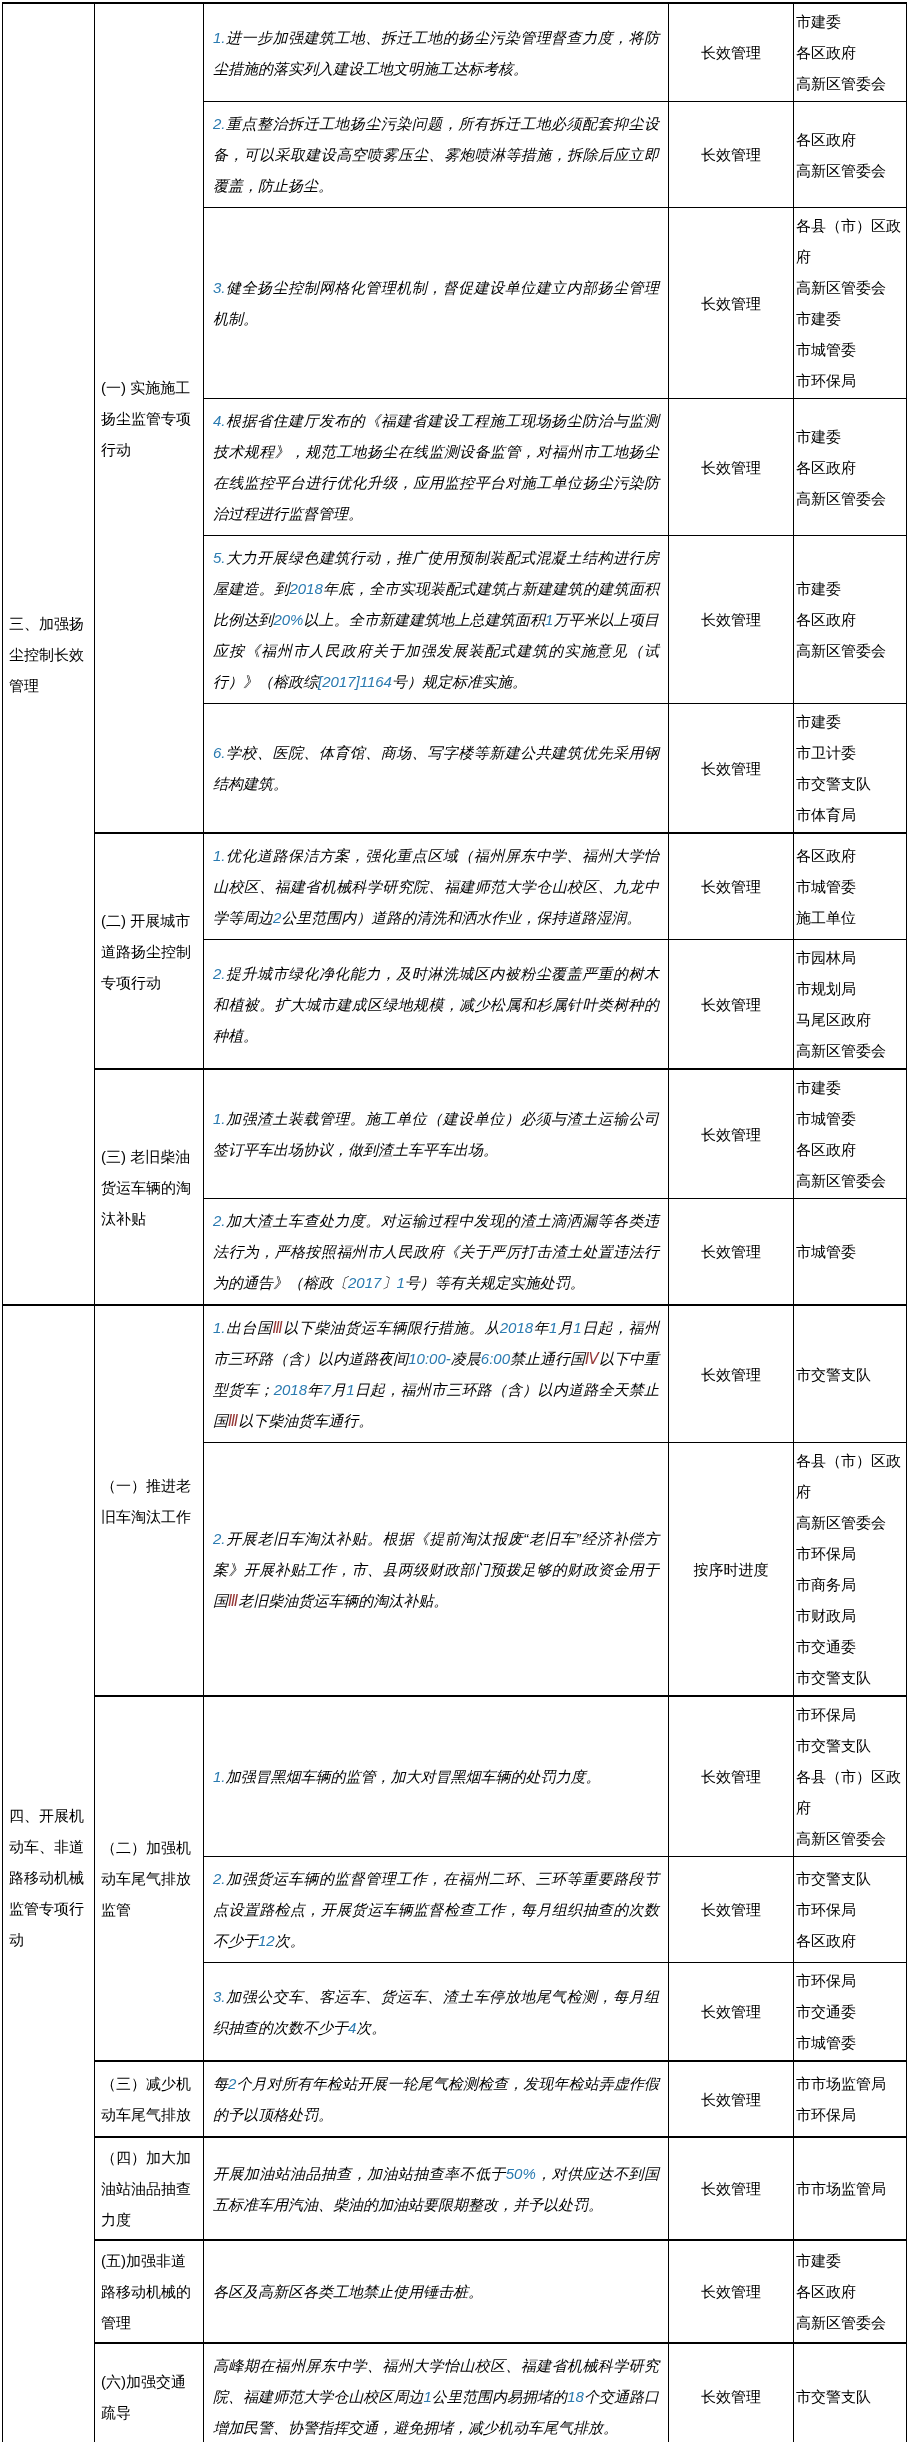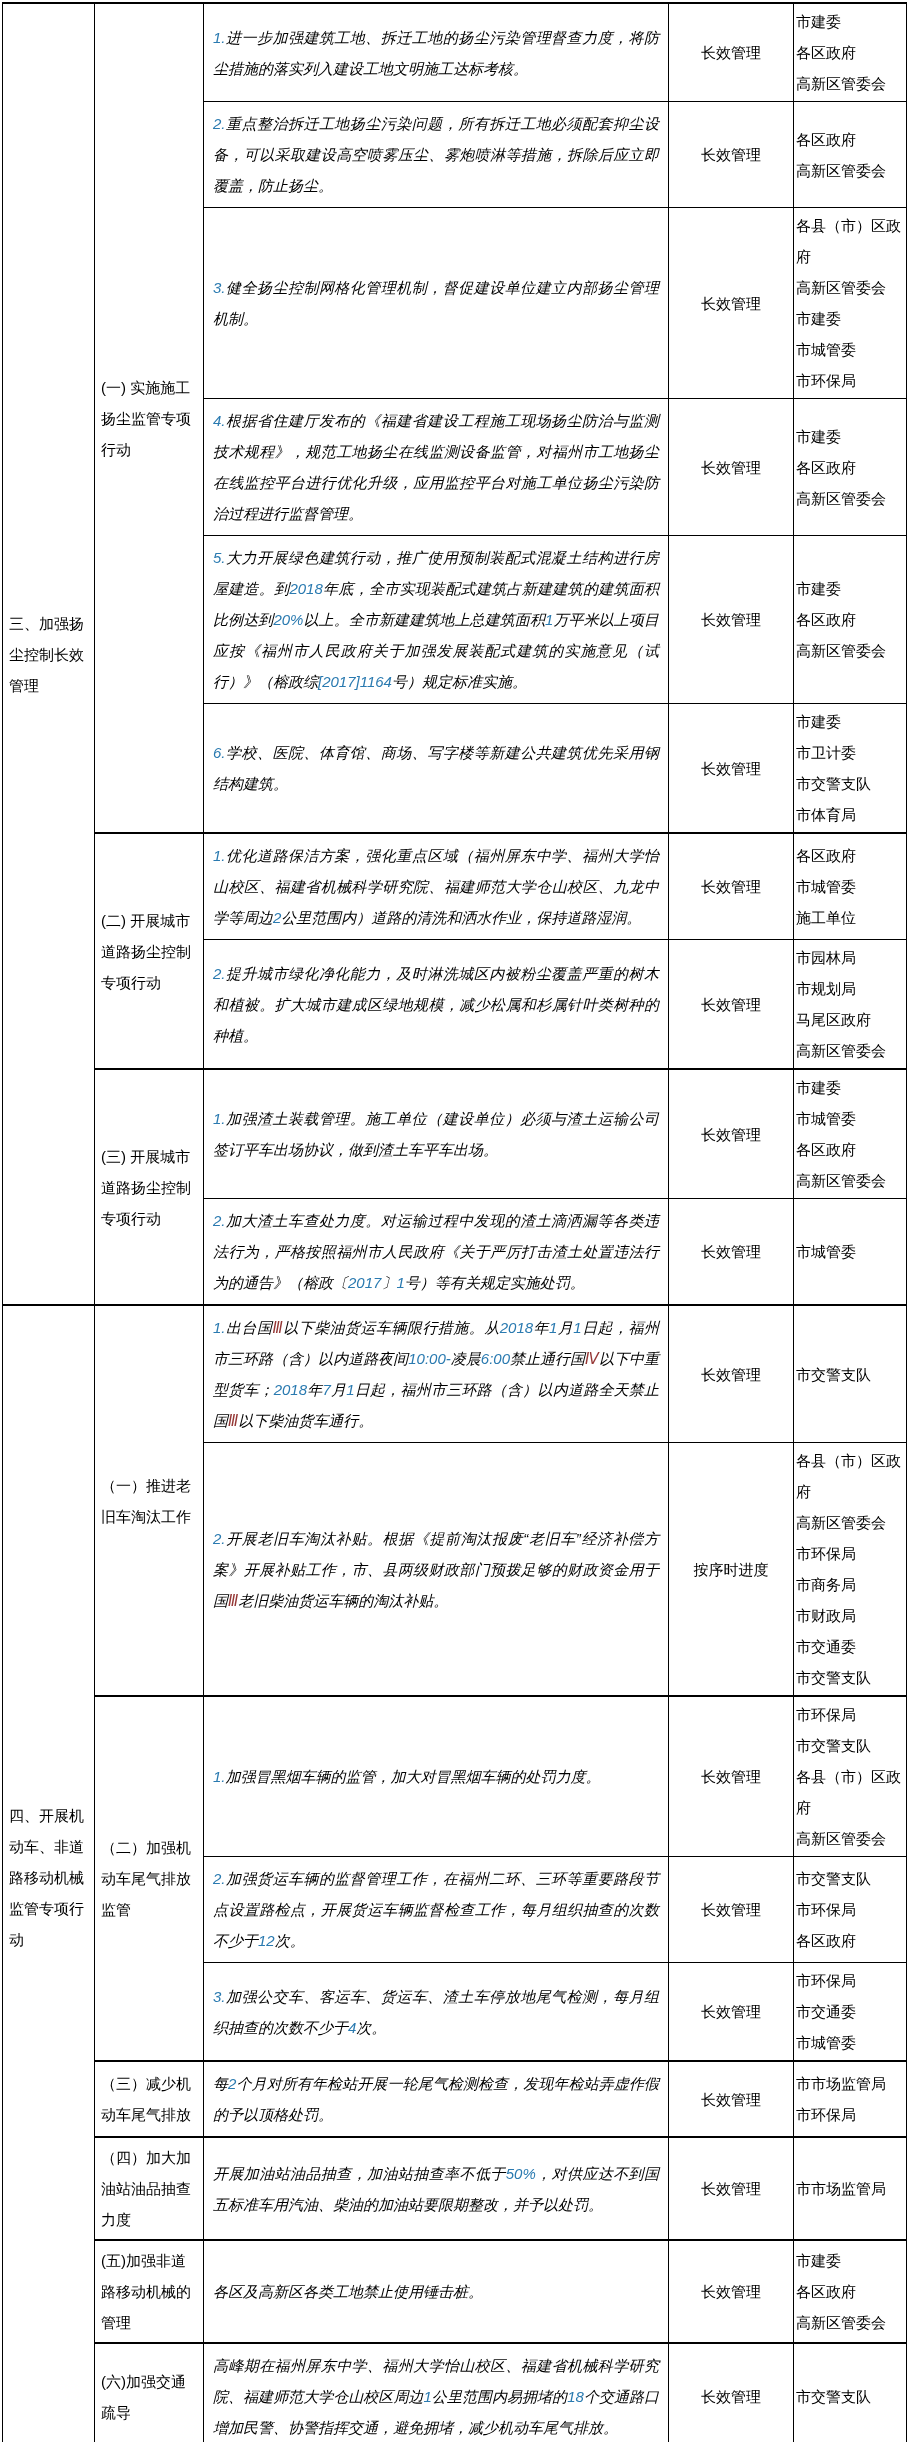--- a/index.html
+++ b/index.html
@@ -113,21 +113,21 @@
           <td class="task"><span class="num">2.</span>提升城市绿化净化能力，及时淋洗城区内被粉尘覆盖严重的树木和植被。扩大城市建成区绿地规模，减少松属和杉属针叶类树种的种植。</td>
           <td class="timeline">长效管理</td>
           <td class="agencies">
             <div class="agency">市园林局</div>
             <div class="agency">市规划局</div>
             <div class="agency">马尾区政府</div>
             <div class="agency">高新区管委会</div>
           </td>
         </tr>
         <tr class="group-start">
-          <td class="sub" rowspan="2">(三) 开展城市道路扬尘控制专项行动</td>
+          <td class="sub" rowspan="2">(三) 老旧柴油货运车辆的淘汰补贴</td>
           <td class="task"><span class="num">1.</span>加强渣土装载管理。施工单位（建设单位）必须与渣土运输公司签订平车出场协议，做到渣土车平车出场。</td>
           <td class="timeline">长效管理</td>
           <td class="agencies">
             <div class="agency">市建委</div>
             <div class="agency">市城管委</div>
             <div class="agency">各区政府</div>
             <div class="agency">高新区管委会</div>
           </td>
         </tr>
         <tr>

